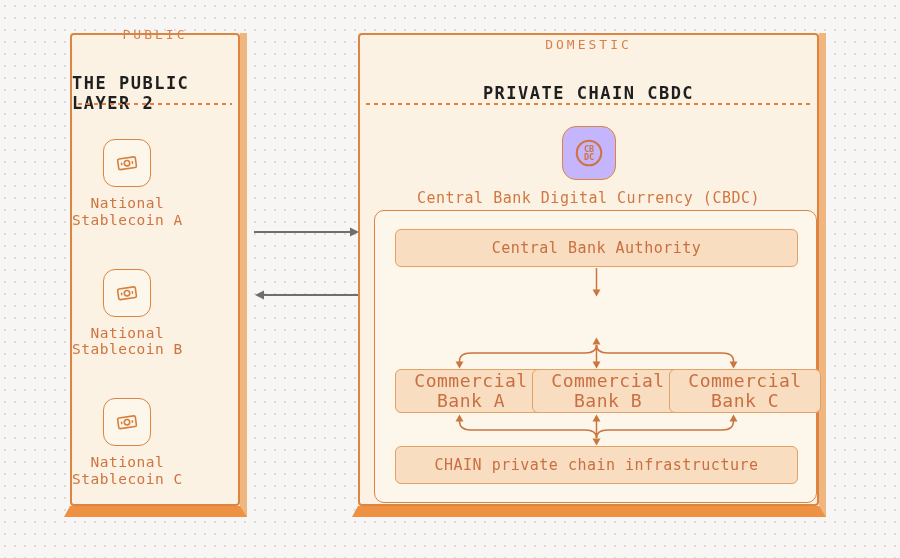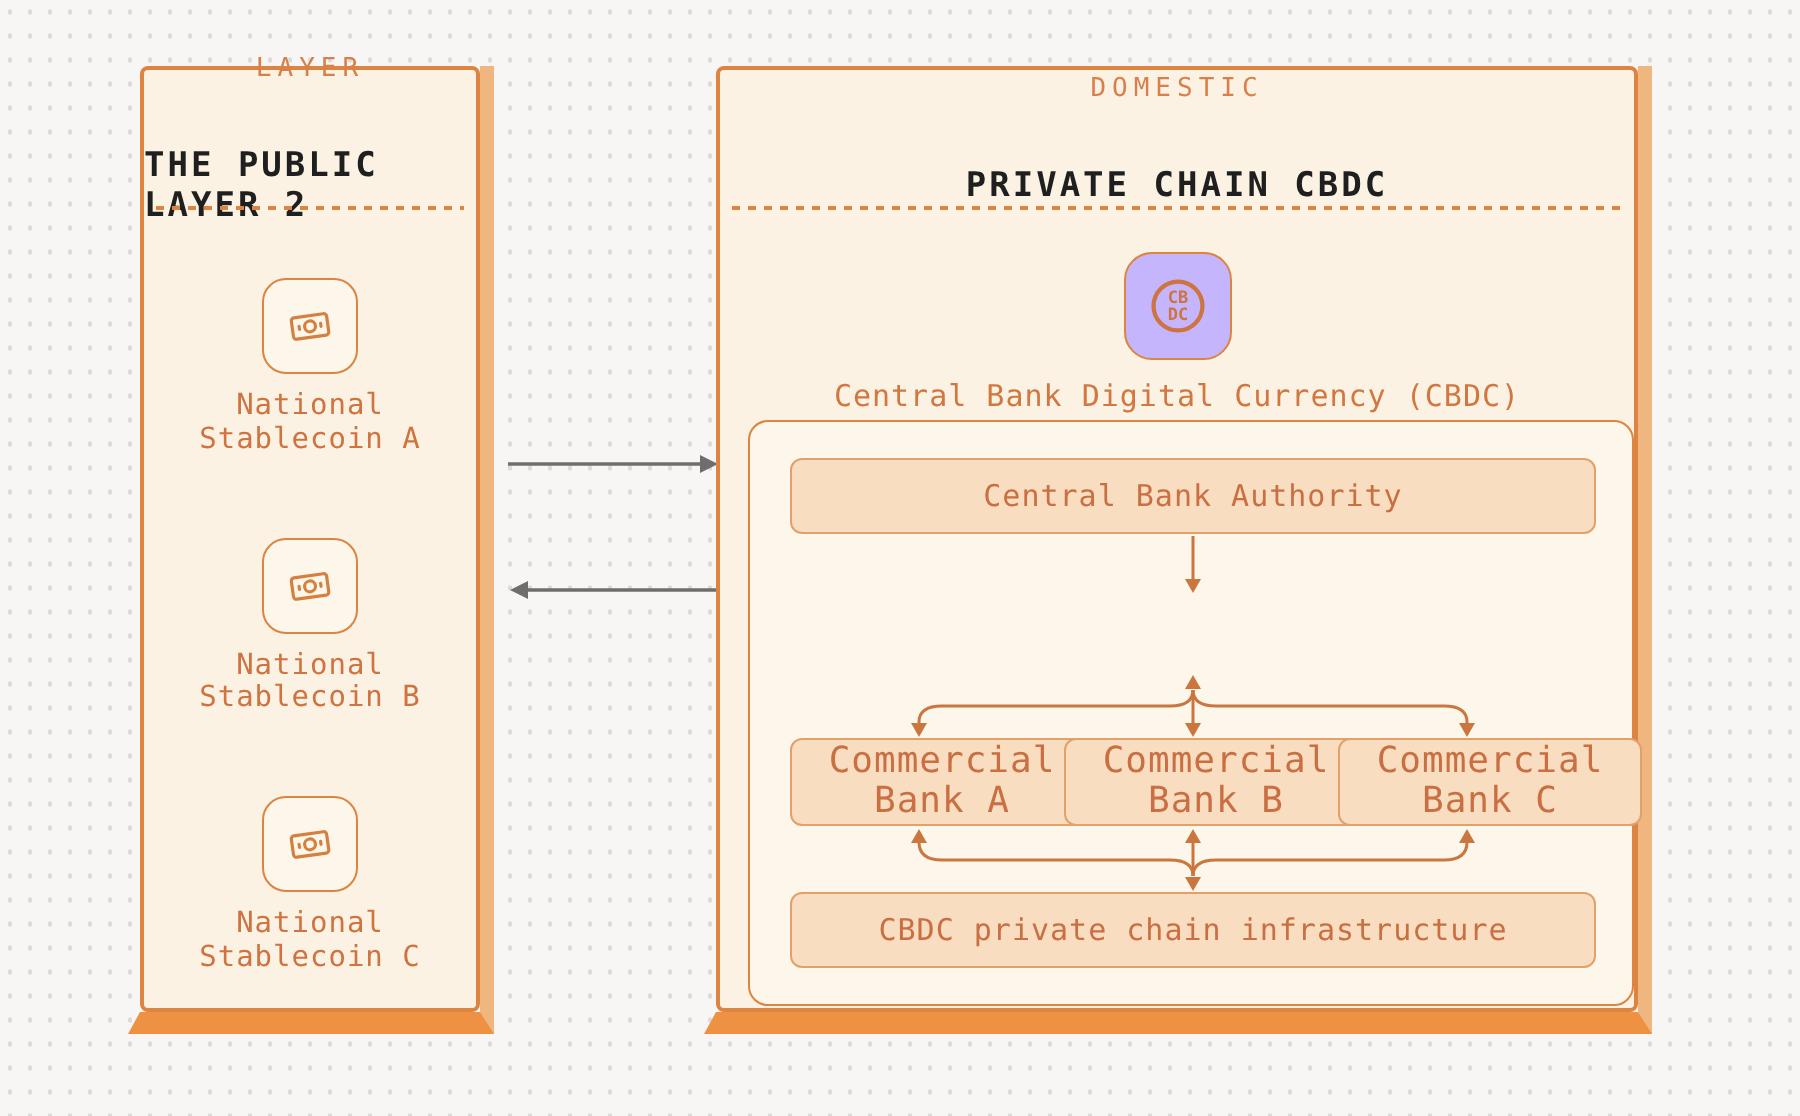--- a/index.html
+++ b/index.html
@@ -40,21 +40,21 @@
   .panel-title {
     font-size:17px; letter-spacing:1.5px; color:#1f1f1f; font-weight:bold;margin-top:27px;
   }
   .divider {
     position:absolute; bottom:0; left:6px; right:6px; height:2px;
     background-image:repeating-linear-gradient(90deg,#dc8440 0 4px,transparent 4px 8px);
   }
 
   
   .left-body {
-    flex:1; display:flex; flex-direction:column; align-items:center;
+    flex:1; display:flex; flex-direction:column; align-items:flex-start;
     padding-top:34px; gap:40px;
   }
   .coin-item { display:flex; flex-direction:column; align-items:center; gap:8px; }
   .icon-tile {
     width:48px; height:48px; border:1.6px solid #dc8440; border-radius:12px;
     background:#fdf6ea; display:flex; align-items:center; justify-content:center;
   }
   .coin-label {
     text-align:center; font-size:14.5px; line-height:1.16;
     color:#cf7440; letter-spacing:.5px;
@@ -98,21 +98,21 @@
   .flow-arrows { position:absolute; left:0; top:0; width:443px; height:293px; pointer-events:none; }
 </style>
 </head>
 <body>
 
 <div class="canvas">
 
   <div class="slab slab-left">
     <div class="panel">
       <div class="panel-header">
-        <div class="panel-subtitle">LAYER</div>
+        <div class="panel-subtitle">PUBLIC</div>
         <div class="panel-title">THE PUBLIC LAYER 2</div>
         <div class="divider"></div>
       </div>
       <div class="left-body">
 
         <div class="coin-item">
           <div class="icon-tile">
             <svg width="30" height="30" viewBox="0 0 32 32">
               <g transform="rotate(-8 16 16)" fill="none" stroke="#d5803f" stroke-width="1.7" stroke-linecap="round">
                 <rect x="6.5" y="10.5" width="19" height="11.5" rx="1.6"></rect>
@@ -208,21 +208,21 @@
         <div class="flow-box bank bank-b">
           <span>Commercial</span>
           <span>Bank B</span>
         </div>
         <div class="flow-box bank bank-c">
           <span>Commercial</span>
           <span>Bank C</span>
         </div>
 
         <div class="flow-box wide box-infra">
-          <span>CBDC private chain infrastructure</span>
+          <span>CHAIN private chain infrastructure</span>
         </div>
 
         <svg class="flow-arrows" viewBox="0 0 443 293">
           <g fill="none" stroke="#c9763f" stroke-width="1.5">
 
             <path d="M221.5 57 V79"></path>
 
             <path d="M221.5 134 V151"></path>
             <path d="M221.5 134 Q221.5 142 210 142 L96 142 Q84.5 142 84.5 150 V151"></path>
             <path d="M221.5 134 Q221.5 142 233 142 L347 142 Q358.5 142 358.5 150 V151"></path>

